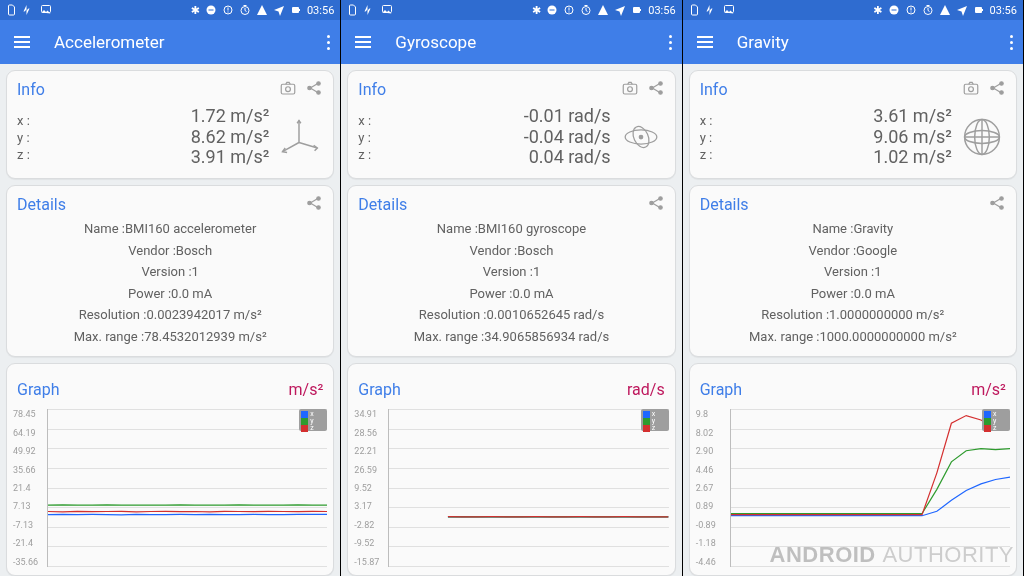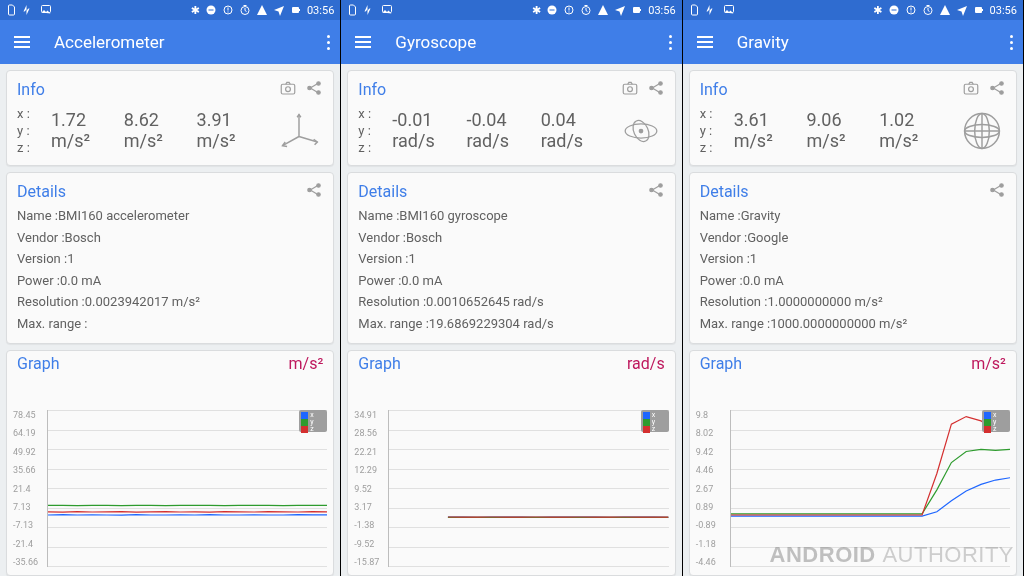--- a/index.html
+++ b/index.html
@@ -51,21 +51,21 @@
   .app-title { font-size: 17px; font-weight: 400; flex: 1; margin-left: 6px; }
   .hamburger, .menu-dots { display: flex; flex-direction: column; justify-content: center; gap: 3px; cursor: pointer; }
   .hamburger span { display: block; width: 16px; height: 2px; background: #fff; }
   .menu-dots span { display: block; width: 3px; height: 3px; border-radius: 50%; background: #fff; }
 
   
   .content { flex: 1; padding: 6px 6px 0 6px; display: flex; flex-direction: column; gap: 6px; overflow: hidden; }
   .card {
     background: #fafafa;
     border: 1px solid #dadcde;
-    border-radius: 4px;
+    border-radius: 9px;
     box-shadow: 0 1px 1px rgba(0,0,0,.05);
   }
   .card-head {
     display: flex;
     align-items: center;
     padding: 8px 10px 0 10px;
     gap: 8px;
   }
   .card-title {
     color: #3f7ee8;
@@ -73,32 +73,32 @@
     font-weight: 400;
     flex: 1;
   }
   .card-head .icon { width: 18px; height: 18px; stroke: #9e9e9e; fill: none; stroke-width: 1.6; cursor: pointer; }
   .share-icon { width:18px; height:18px; }
   .share-icon circle { fill:#9e9e9e; }
   .share-icon line { stroke:#9e9e9e; stroke-width:1.6; }
 
   .info-body { display: flex; padding: 6px 10px 10px 10px; align-items: center; }
   .info-labels { display: flex; flex-direction: column; gap: 2px; font-size: 13px; color: #616161; width: 34px; }
-  .info-values { flex: 1; display: flex; flex-direction: row; gap: 0px; align-items: flex-end; font-size: 18px; color: #616161; line-height: 1.15; }
+  .info-values { flex: 1; display: flex; flex-direction: column; gap: 0px; align-items: flex-end; font-size: 18px; color: #616161; line-height: 1.15; }
   .info-illus { width: 48px; height: 48px; margin-left: 6px; display:flex; align-items:center; justify-content:center; }
   .info-illus svg { stroke:#9e9e9e; fill:none; stroke-width:1.6; }
 
   .details-body { padding: 4px 10px 10px 10px; display: flex; flex-direction: column; gap: 2px; }
-  .detail-row { display: flex; justify-content: flex-start; font-size: 13px; color: #616161; line-height: 1.5; }
+  .detail-row { display: flex; justify-content: center; font-size: 13px; color: #616161; line-height: 1.5; }
 
   .graph-card { flex: 1; display: flex; flex-direction: column; }
-  .graph-head { display:flex; align-items:center; padding:3px 10px 2px 10px; }
+  .graph-head { display:flex; align-items:center; padding:16px 10px 2px 10px; }
   .graph-title { color:#3f7ee8; font-size:16px; flex:1; }
   .graph-unit { color:#be185d; font-size:16px; }
-  .graph-body { flex:1; position:relative; padding: 4px 6px 22px 6px; margin-top: 27px; }
+  .graph-body { flex:1; position:relative; padding: 4px 6px 22px 6px; }
   .y-ticks { position:absolute; left:6px; top:8px; bottom:8px; width:34px; display:flex; flex-direction:column; justify-content:space-between; font-size:9px; color:#9e9e9e; }
   .plot-area { position:absolute; left:40px; right:6px; top:8px; bottom:8px; border-left:1px solid #bdbdbd; border-bottom:1px solid #bdbdbd; }
   .plot-area .grid { position:absolute; inset:0; }
   .plot-area .grid div { position:absolute; left:0; right:0; height:1px; background:#e0e0e0; }
   .legend-box { position:absolute; top:0; right:0; width:28px; height:22px; background:#9e9e9e; border-radius:2px; display:flex; flex-direction:column; justify-content:space-around; padding:2px; }
   .legend-box span { display:flex; align-items:center; gap:2px; font-size:7px; color:#fff; line-height:1; }
   .legend-box i { display:block; width:7px; height:7px; }
   .trace { position:absolute; inset:0; }
   .trace svg { width:100%; height:100%; }
 
@@ -239,20 +239,21 @@
             <div class="detail-row">
               <span>Power :</span>
               <span>0.0 mA</span>
             </div>
             <div class="detail-row">
               <span>Resolution :</span>
               <span>0.0023942017 m/s²</span>
             </div>
             <div class="detail-row">
               <span>Max. range :</span>
+              <span>78.4532012939 m/s²</span>
             </div>
         </div>
       </div>
 
       <div class="card graph-card">
         <div class="graph-head">
           <div class="graph-title">Graph</div>
           <div class="graph-unit">m/s²</div>
         </div>
         <div class="graph-body">
@@ -416,39 +417,39 @@
             <div class="detail-row">
               <span>Power :</span>
               <span>0.0 mA</span>
             </div>
             <div class="detail-row">
               <span>Resolution :</span>
               <span>0.0010652645 rad/s</span>
             </div>
             <div class="detail-row">
               <span>Max. range :</span>
-              <span>19.6869229304 rad/s</span>
+              <span>34.9065856934 rad/s</span>
             </div>
         </div>
       </div>
 
       <div class="card graph-card">
         <div class="graph-head">
           <div class="graph-title">Graph</div>
           <div class="graph-unit">rad/s</div>
         </div>
         <div class="graph-body">
           <div class="y-ticks">
             <span>34.91</span>
             <span>28.56</span>
             <span>22.21</span>
-            <span>12.29</span>
+            <span>26.59</span>
             <span>9.52</span>
             <span>3.17</span>
-            <span>-1.38</span>
+            <span>-2.82</span>
             <span>-9.52</span>
             <span>-15.87</span>
           </div>
           <div class="plot-area">
             <div class="grid">
               <div style="top:0%"></div>
               <div style="top:12.5%"></div>
               <div style="top:25%"></div>
               <div style="top:37.5%"></div>
               <div style="top:50%"></div>
@@ -610,21 +611,21 @@
 
       <div class="card graph-card">
         <div class="graph-head">
           <div class="graph-title">Graph</div>
           <div class="graph-unit">m/s²</div>
         </div>
         <div class="graph-body">
           <div class="y-ticks">
             <span>9.8</span>
             <span>8.02</span>
-            <span>9.42</span>
+            <span>2.90</span>
             <span>4.46</span>
             <span>2.67</span>
             <span>0.89</span>
             <span>-0.89</span>
             <span>-1.18</span>
             <span>-4.46</span>
           </div>
           <div class="plot-area">
             <div class="grid">
               <div style="top:0%"></div>

